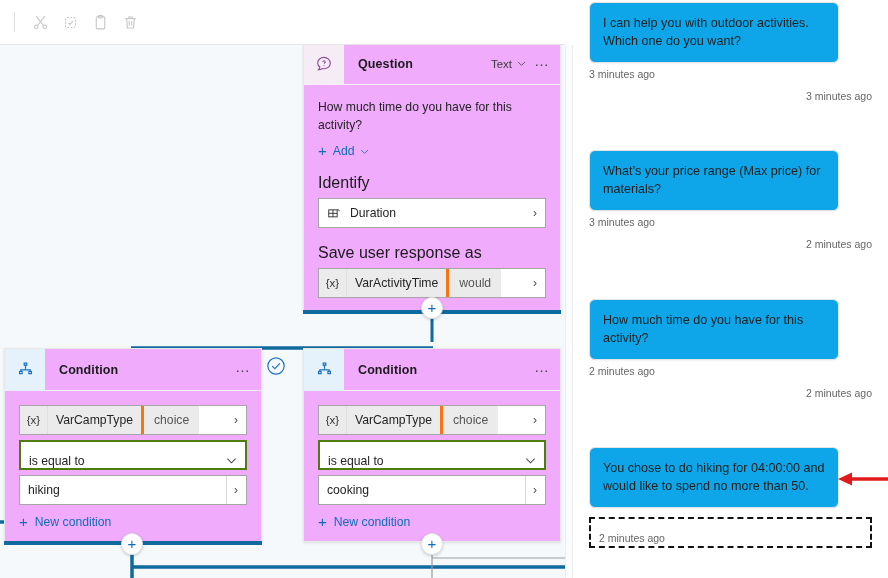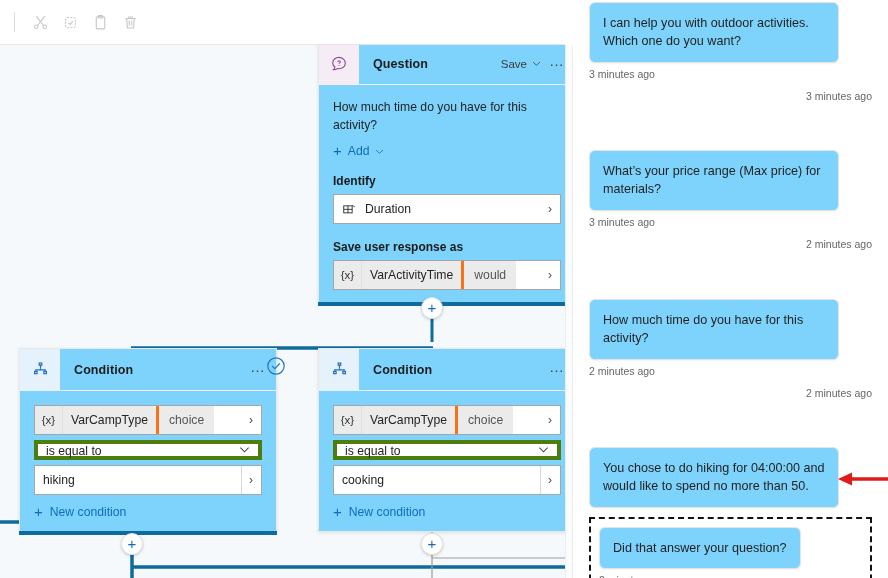--- a/index.html
+++ b/index.html
@@ -34,23 +34,22 @@
     position: absolute; left: 0; top: 45px; width: 565px; height: 533px;
     background: #f6f9fb; overflow: hidden;
   }
   .scrollstrip {
     position: absolute; top: 45px; left: 565px; width: 8px; height: 533px;
     background: #fbfcfd; border-left: 1px solid #ededed; border-right: 1px solid #ededed;
   }
 
   
   .node {
-    position: absolute; background: #7dd3fc; border: 1px solid #e8e8e8;
+    position: absolute; background: #f0abfc; border: 1px solid #e8e8e8;
     box-shadow: 0 1px 3px rgba(0,0,0,0.10);
-    margin-left: 15px;
   }
   .node-head {
     height: 42px; display: flex; align-items: center; position: relative;
     border-bottom: 1px solid #f0f0f0;
   }
   .node-icon {
     width: 40px; height: 42px; display: flex; align-items: center; justify-content: center;
     flex: 0 0 40px;
   }
   .node-icon.q { background: #f6ecf6; }
@@ -67,21 +66,21 @@
   .node-body { padding: 14px 14px 12px 14px; }
 
   .prompt-text { font-size: 12.2px; color: #242424; line-height: 1.45; }
   .add-row {
     display: flex; align-items: center; gap: 6px; margin-top: 10px;
     font-size: 12.2px; color: #0f6cbd;
   }
   .plus-glyph { font-size: 15px; line-height: 12px; color: #0f6cbd; }
 
   .field-label {
-    font-size: 12px; font-weight: 700; color: #1b1b1b; margin-top: 16px; margin-bottom: 6px;
+    font-size: 16px; font-weight: 400; color: #1b1b1b; margin-top: 16px; margin-bottom: 6px;
   }
   .picker {
     height: 30px; border: 1px solid #a6a6a6; background: #ffffff;
     display: flex; align-items: center; padding: 0 8px; font-size: 12.2px; color: #242424;
   }
   .picker .right-chev { margin-left: auto; color: #4b4b4b; font-size: 12px; }
   .picker .lead-icon { margin-right: 9px; display:flex; }
 
   .varfield {
     height: 30px; border: 1px solid #a6a6a6; background: #ffffff;
@@ -95,22 +94,22 @@
     background: #ebebeb; display: flex; align-items: center; padding: 0 8px;
     border-right: 3px solid #f97316;
   }
   .var-type {
     background: #ebebeb; display: flex; align-items: center; padding: 0 10px; color: #555;
   }
   .var-chev { margin-left: auto; display:flex; align-items:center; padding-right: 8px; color:#4b4b4b; font-size:12px;}
 
   .cond-row { margin-bottom: 5px; }
   .dropdown {
-    height: 20px; border: 4px solid #4d7c0f; background: #ffffff;
-    display: flex; align-items: flex-start; padding: 0 8px; font-size: 12.2px; color: #242424;
+    height: 30px; border: 2px solid #4d7c0f; background: #ffffff;
+    display: flex; align-items: flex-end; padding: 0 8px; font-size: 12.2px; color: #242424;
   }
   .dropdown .dd-chev { margin-left: auto; color: #4b4b4b; font-size: 10px; }
   .valuefield {
     height: 30px; border: 1px solid #a6a6a6; background: #ffffff;
     display: flex; align-items: center; padding: 0 8px; font-size: 12.2px; color: #242424;
   }
   .valuefield .vf-chev {
     margin-left: auto; border-left: 1px solid #d8d8d8; height: 100%;
     display: flex; align-items: center; padding-left: 7px; color: #4b4b4b; font-size: 12px;
   }
@@ -133,21 +132,21 @@
     position: absolute; width: 20px; height: 20px;
   }
 
   
   #chat {
     position: absolute; left: 573px; top: 0; width: 315px; height: 578px;
     background: #ffffff; overflow: hidden;
   }
   .msg-wrap { padding: 0 16px; }
   .bubble-bot {
-    background: #7dd3fc; border: 1px solid #e4e4e4; border-radius: 6px;
+    background: #0ea5e9; border: 1px solid #e4e4e4; border-radius: 6px;
     padding: 11px 13px; font-size: 12.6px; color: #1f1f1f; line-height: 1.45;
     box-shadow: 0 1px 2px rgba(0,0,0,0.05); display: inline-block; max-width: 250px;
   }
   .bubble-user {
     background: #cfe9f7; border-radius: 6px; padding: 11px 14px;
     font-size: 12.6px; color: #1f1f1f; line-height: 1.4; display: inline-block;
   }
   .ts { font-size: 10.5px; color: #666; margin-top: 5px; }
   .row-left { display: flex; justify-content: flex-start; }
   .row-right { display: flex; justify-content: flex-end; }
@@ -228,21 +227,21 @@
           <div class="node-icon q">
             <svg width="18" height="18" viewBox="0 0 24 24" fill="none" stroke="#8e4a9e" stroke-width="1.5">
               <path d="M12 3.2c-4.7 0-8.4 3.3-8.4 7.4 0 2.2 1.1 4.2 2.9 5.5 -.1 1.3-.7 2.6-1.9 3.6 1.9.1 3.7-.5 5-1.6 .8.2 1.6.3 2.4.3 4.7 0 8.4-3.3 8.4-7.4S16.7 3.2 12 3.2z"></path>
               <path d="M10.5 9.2c0-.9.7-1.6 1.6-1.6s1.6.7 1.6 1.6c0 1.1-1.5 1.2-1.5 2.4" stroke-width="1.4"></path>
               <circle cx="12.1" cy="14" r=".75" fill="#8e4a9e" stroke="none"></circle>
             </svg>
           </div>
           <div class="node-title">Question</div>
           <div class="node-head-right">
             <div class="type-pill">
-              <span>Save</span>
+              <span>Text</span>
               <svg width="9" height="9" viewBox="0 0 12 12">
                   <path d="M1.5 4 L6 8.5 L10.5 4" stroke="#444" stroke-width="1.1" fill="none"></path>
                 </svg>
             </div>
             <div class="dots">…</div>
           </div>
         </div>
         <div class="node-body">
           <div class="prompt-text">How much time do you have for this activity?</div>
           <div class="add-row">
@@ -414,23 +413,20 @@
       <div class="ts ts-right">2 minutes ago</div>
     </div>
 
     <div class="msg-wrap" style="position:absolute; top:447px; left:0; width:315px;">
       <div class="row-left">
         <div class="bubble-bot">You chose to do hiking for 04:00:00 and would like to spend no more than 50.</div>
       </div>
     </div>
 
     <div style="position:absolute; top:513px; left:16px; width:283px;" class="dashed-group">
-      <div class="row-left">
-        <div class="bubble-bot">Did that answer your question?</div>
-      </div>
       <div class="ts ts-left">2 minutes ago</div>
     </div>
   </div>
 
   <svg class="red-arrow" style="left:836px; top:470px; width:52px; height:18px;" viewBox="0 0 52 18">
     <line x1="52" y1="9" x2="14" y2="9" stroke="#e01b1b" stroke-width="3.4"></line>
     <polygon points="2,9 16,2.5 16,15.5" fill="#e01b1b"></polygon>
   </svg>
 
 </div>

